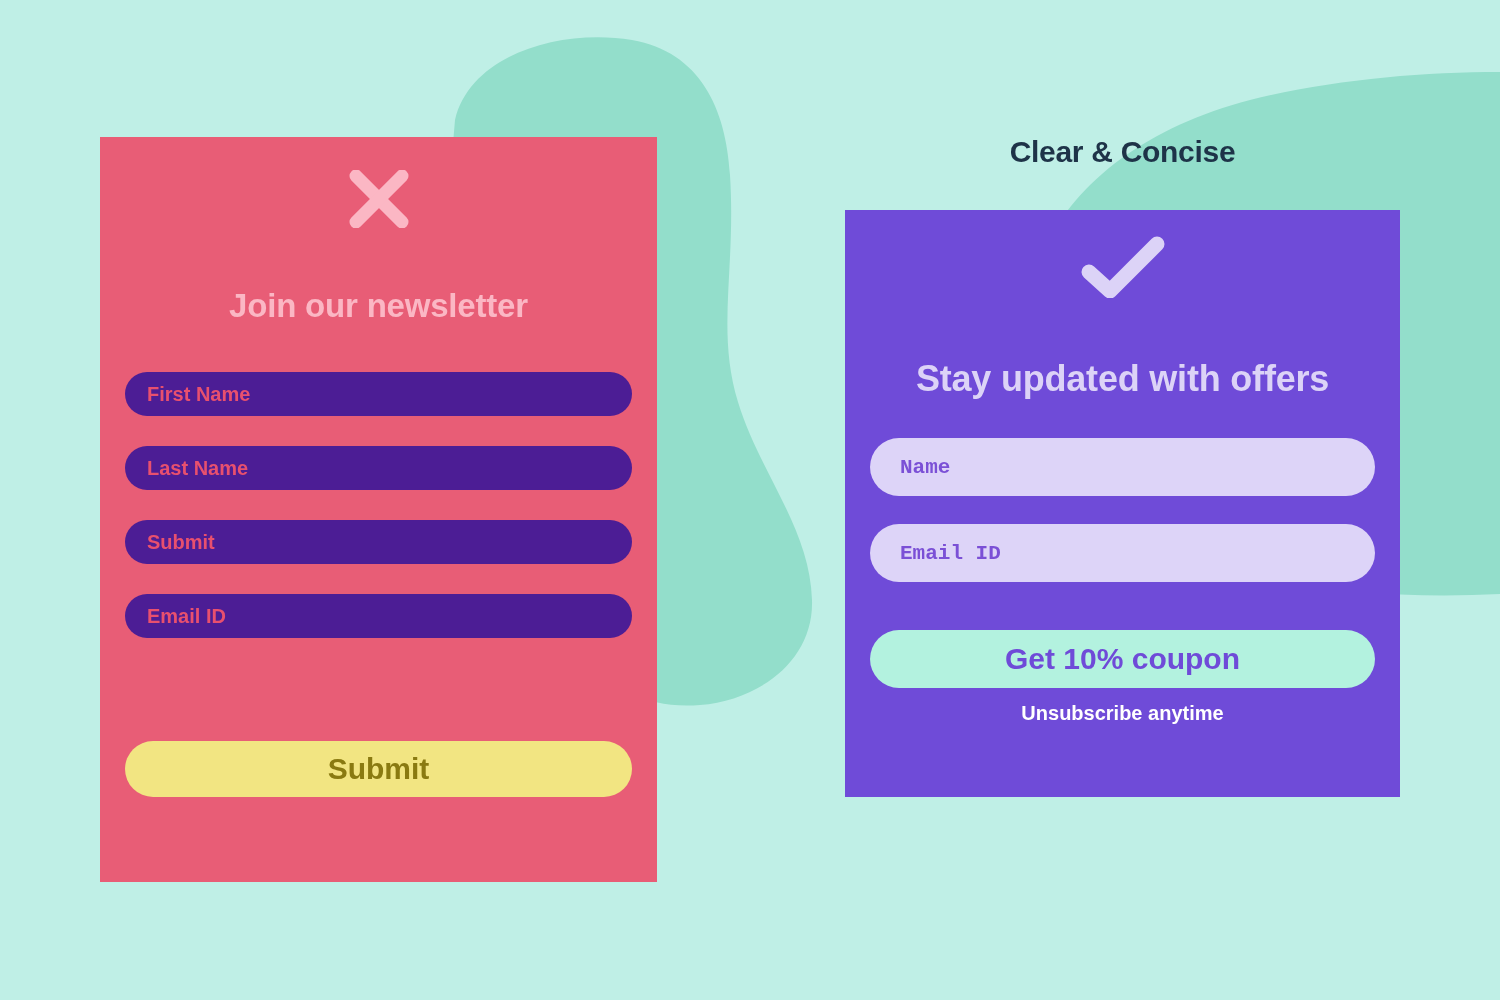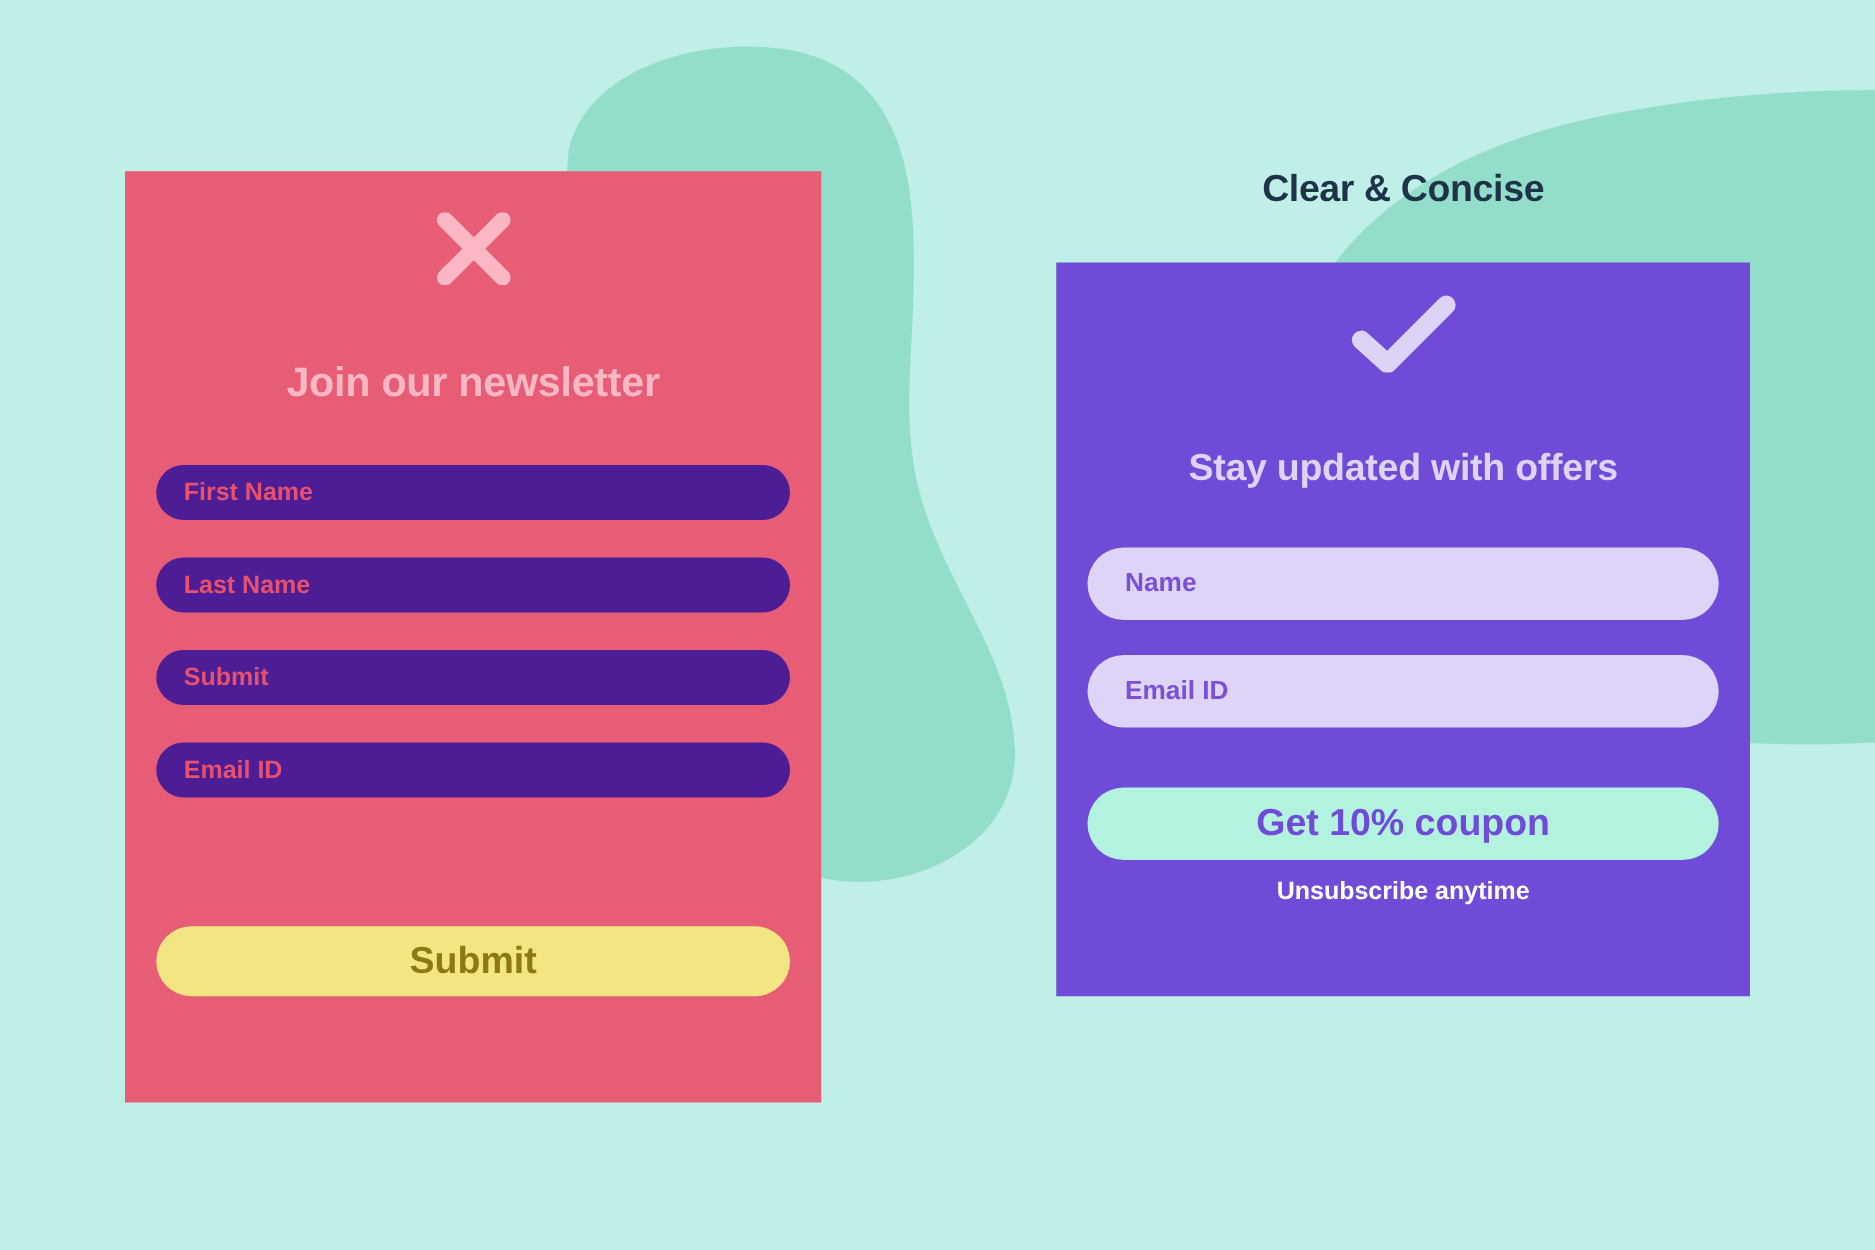--- a/index.html
+++ b/index.html
@@ -105,41 +105,42 @@
     left:0; top:26px;
     width:555px;
     display:flex;
     justify-content:center;
   }
   .purple-title {
     position:absolute;
     left:0; top:148px;
     width:555px;
     text-align:center;
-    font-size:30px;
+    font-size:36px;
     font-weight:bold;
     color:#DCD3F7;
     letter-spacing:-0.2px;
   }
   .purple-fields {
     position:absolute;
     left:25px; top:228px;
     width:505px;
   }
   .purple-input {
     width:505px; height:58px;
     background:#DDD4F8;
     border-radius:29px;
     display:flex;
     align-items:center;
     padding-left:30px;
     margin-bottom:28px;
     font-size:21px;
     font-weight:bold;
     color:#7B50D6;
+    font-family:Liberation Mono, monospace;
   }
   .purple-cta {
     position:absolute;
     left:870px; top:630px;
     width:505px; height:58px;
     background:#B3F2DF;
     border:none;
     border-radius:29px;
     font-family:"Liberation Sans", sans-serif;
     font-size:30px;

